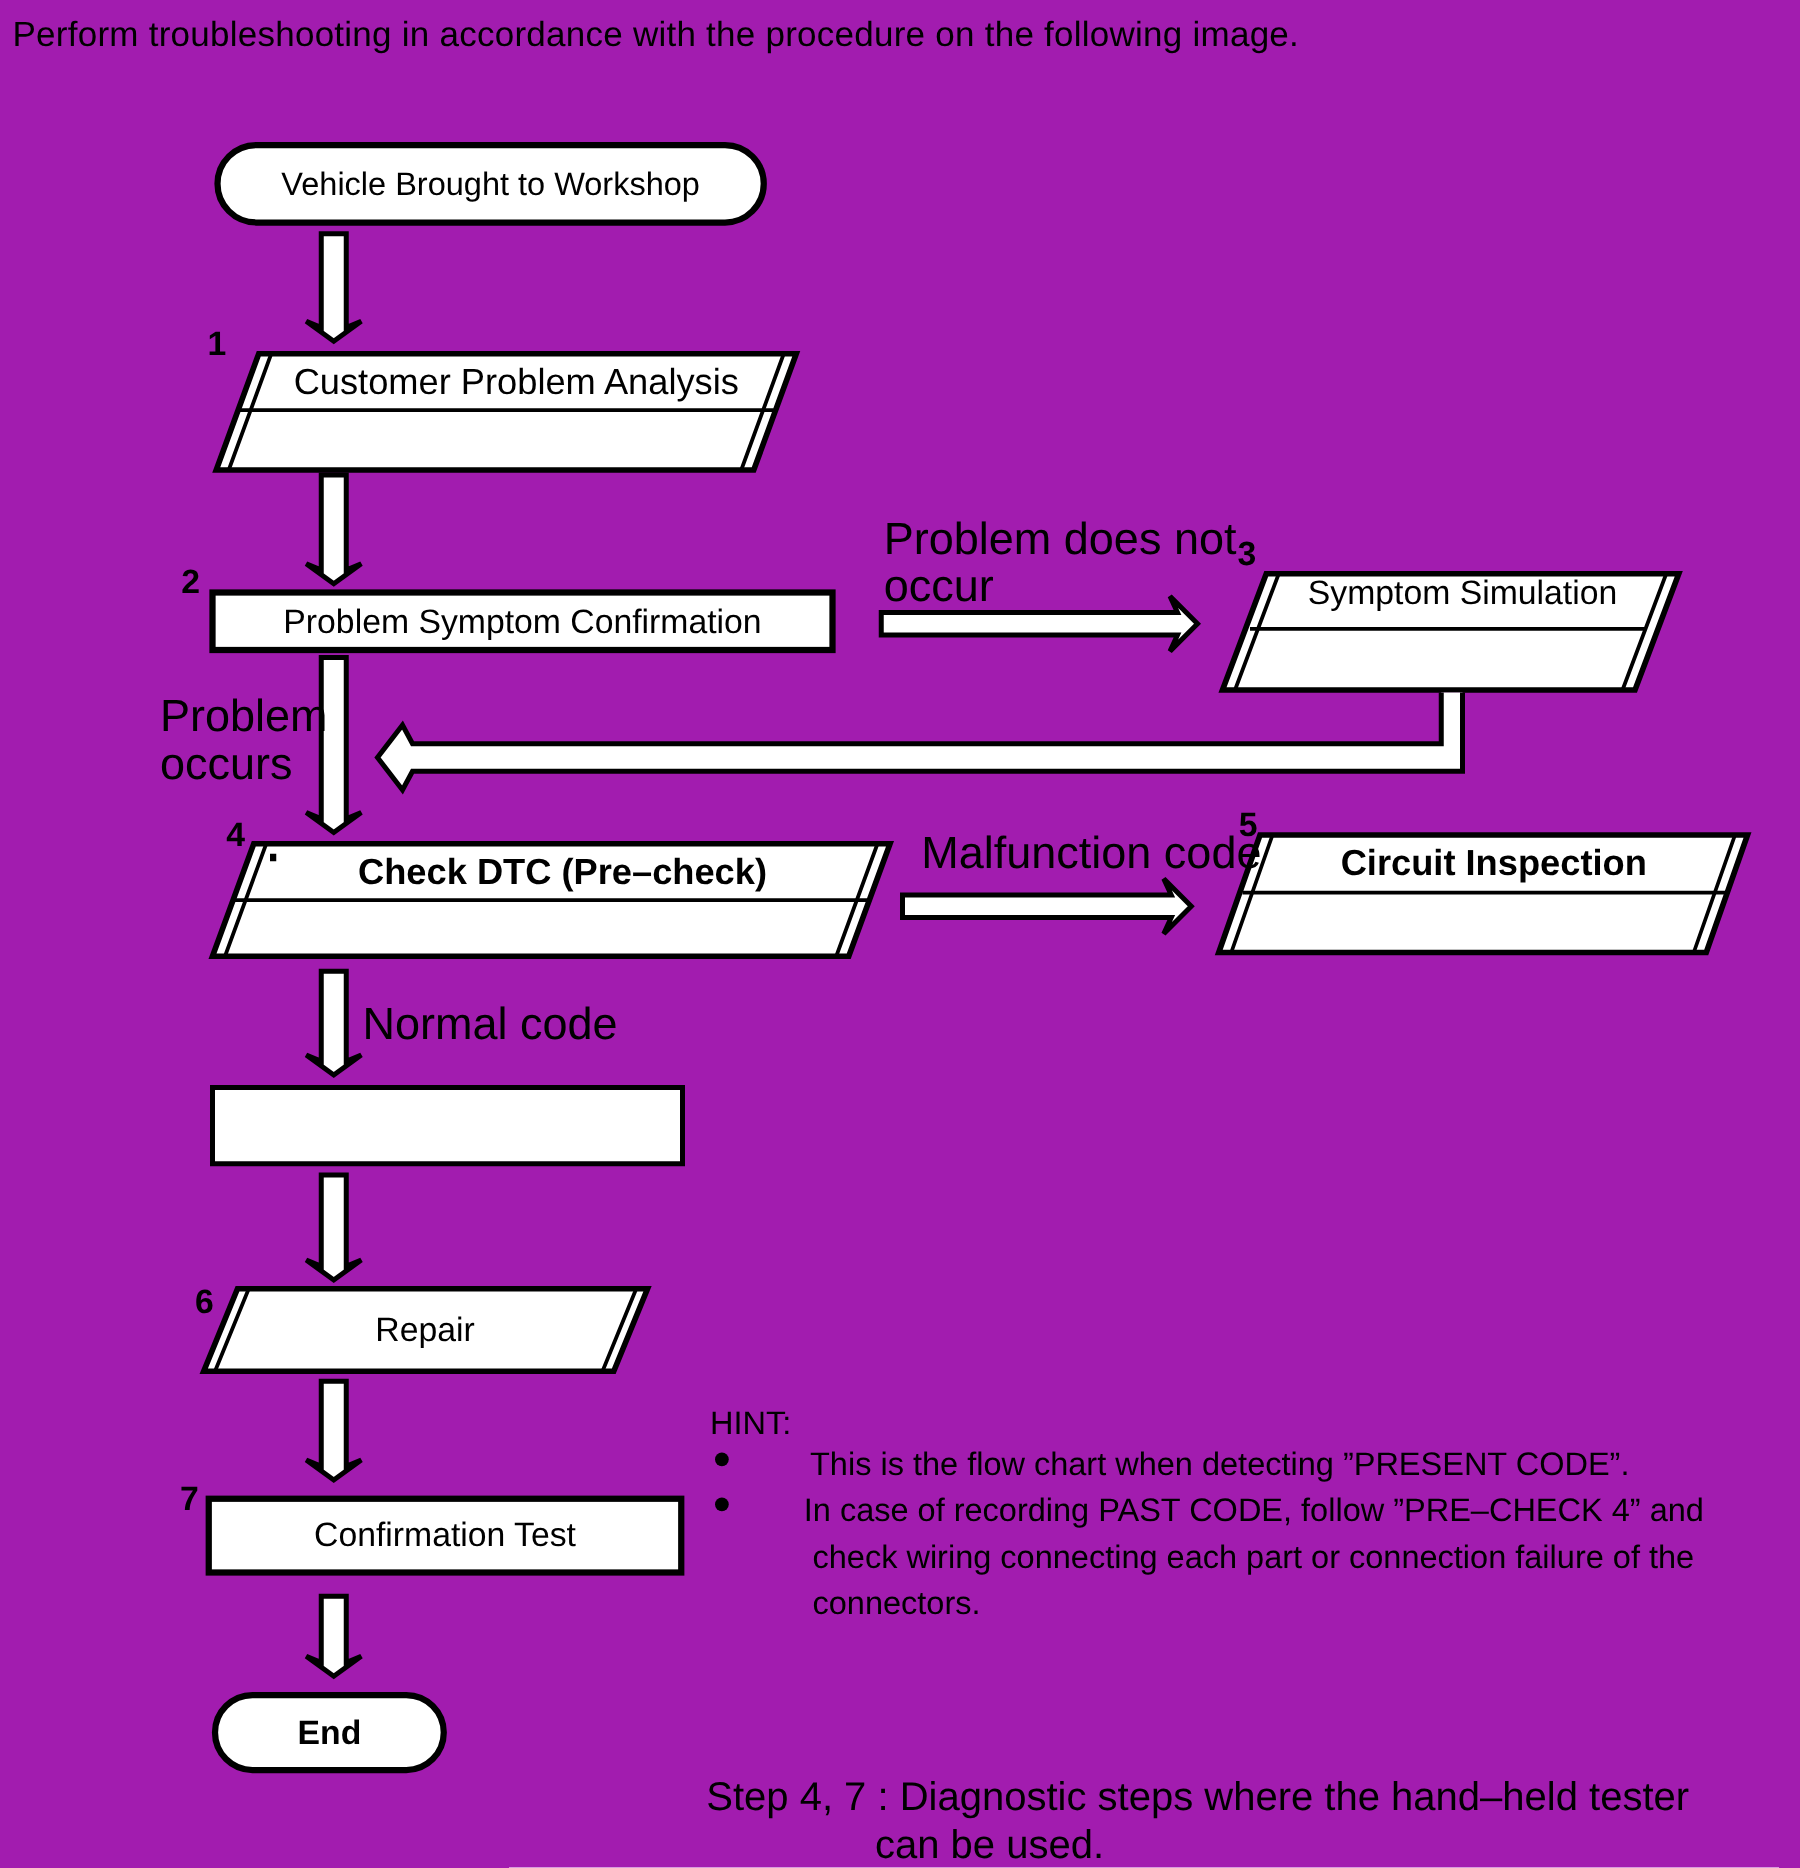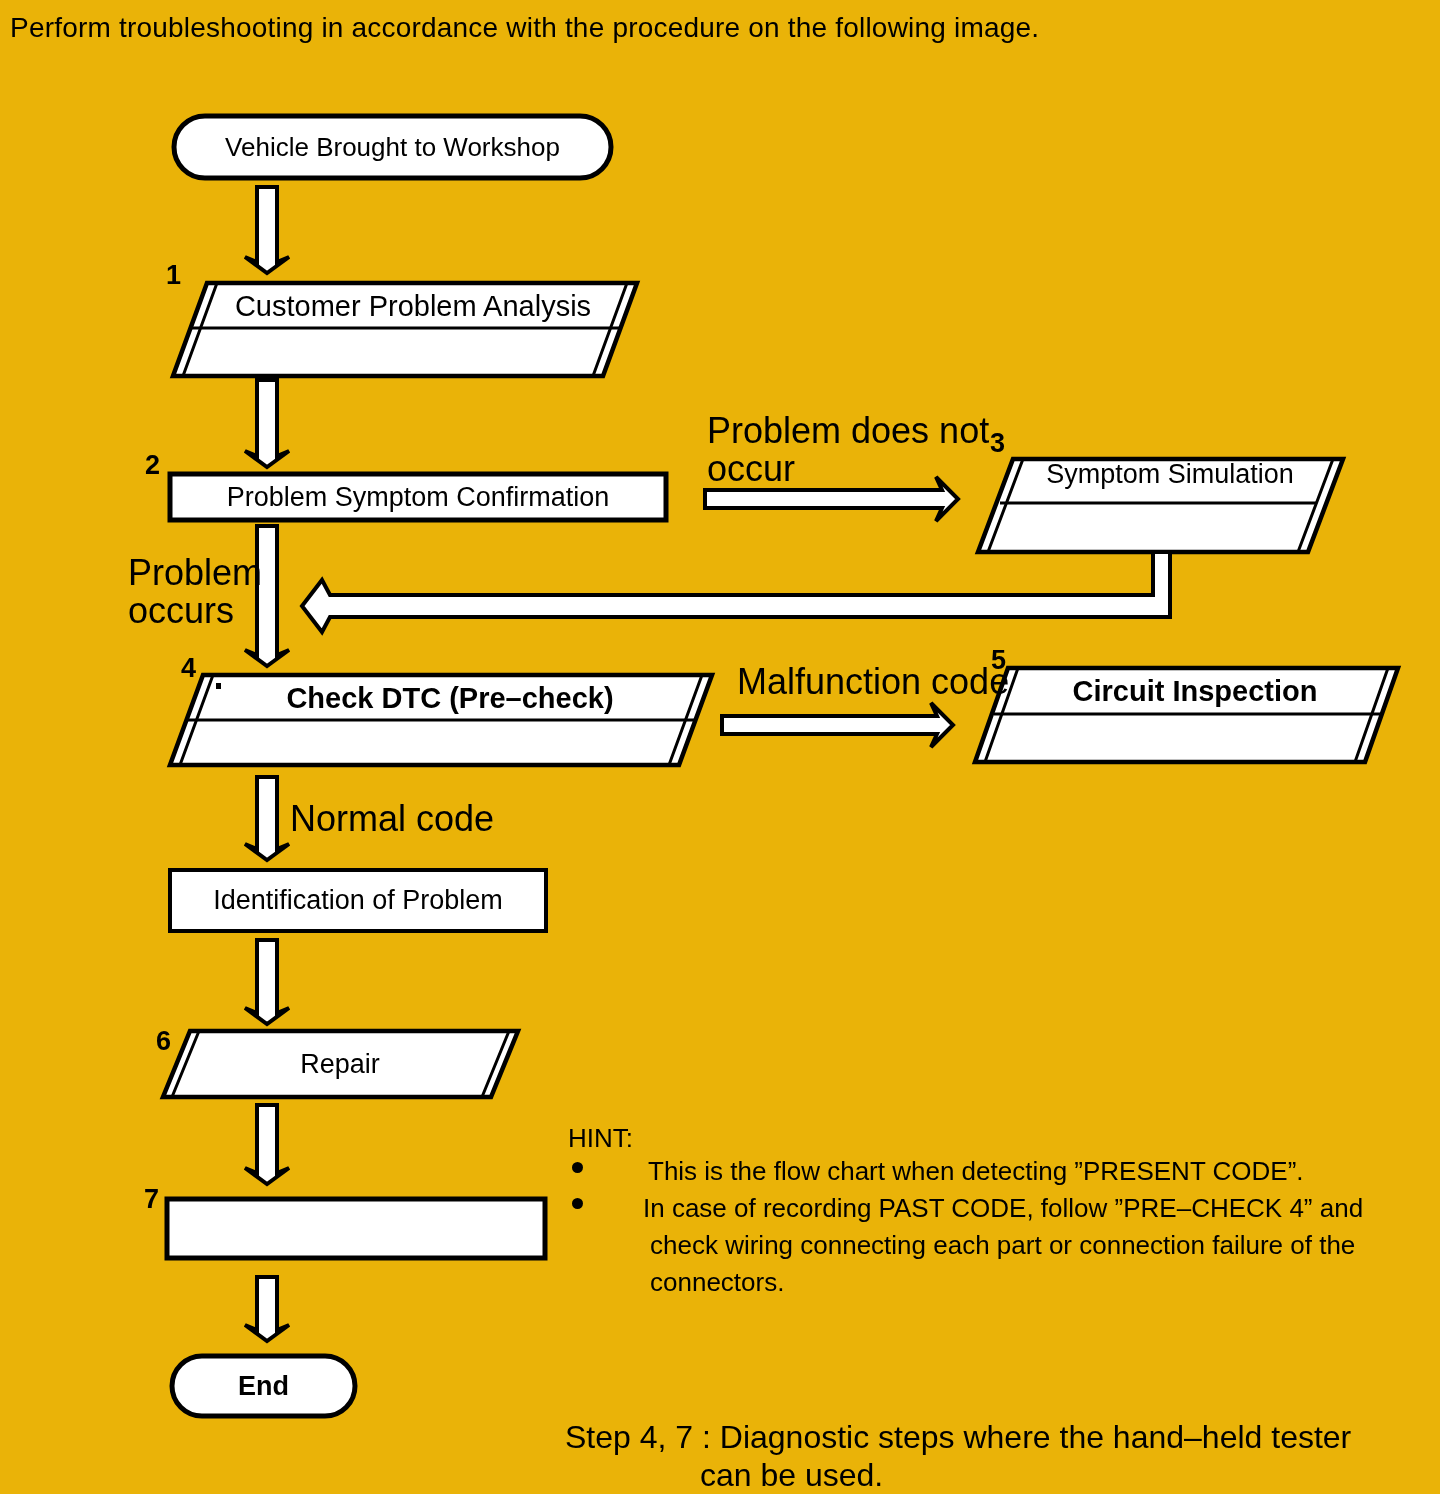--- a/index.html
+++ b/index.html
@@ -1,17 +1,17 @@
 <!DOCTYPE html>
 <html><head>
 <meta charset="utf-8">
 <style>
   html,body{margin:0;padding:0;background:#fff;}
   body{font-family:"Liberation Sans", sans-serif; color:#000;}
-  .page{position:relative;width:1440px;height:1494px;background:#eab308;overflow:hidden;}
+  .page{position:relative;width:1440px;height:1494px;background:#a21caf;overflow:hidden;}
   .abs{position:absolute;}
   .intro{left:10px;top:12px;font-size:28px;letter-spacing:0.2px;}
   svg.canvas{position:absolute;left:0;top:0;}
   .node-label{position:absolute;display:flex;align-items:center;justify-content:center;
     font-size:27px;text-align:center;white-space:nowrap;}
   .node-label.bold{font-weight:bold;font-size:29px;}
   .num{position:absolute;font-size:27px;font-weight:bold;}
   .edge-label{position:absolute;font-size:36px;white-space:nowrap;}
   .hint-title{position:absolute;font-size:26px;}
   .hint-line{position:absolute;font-size:26px;white-space:nowrap;}
@@ -90,26 +90,26 @@
 
   <div class="num" style="left:990px;top:428px;">3</div>
   <div class="node-label" style="left:1005px;top:461px;width:330px;height:26px;">Symptom Simulation</div>
 
   <div class="num" style="left:181px;top:653px;">4</div>
   <div class="node-label bold" style="left:195px;top:677px;width:510px;height:42px;">Check DTC (Pre–check)</div>
 
   <div class="num" style="left:991px;top:645px;">5</div>
   <div class="node-label bold" style="left:1000px;top:670px;width:390px;height:43px;">Circuit Inspection</div>
 
-  <div class="node-label" style="left:170px;top:870px;width:376px;height:61px;">Identification of Problem</div>
 
   <div class="num" style="left:156px;top:1026px;">6</div>
   <div class="node-label" style="left:176px;top:1031px;width:328px;height:66px;">Repair</div>
 
   <div class="num" style="left:144px;top:1184px;">7</div>
+  <div class="node-label" style="left:167px;top:1199px;width:378px;height:59px;">Confirmation Test</div>
 
   <div class="node-label" style="left:172px;top:1356px;width:183px;height:60px;font-weight:bold;">End</div>
 
   <div class="edge-label" style="left:707px;top:410px;">Problem does not</div>
   <div class="edge-label" style="left:707px;top:448px;">occur</div>
 
   <div class="edge-label" style="left:128px;top:552px;">Problem</div>
   <div class="edge-label" style="left:128px;top:590px;">occurs</div>
 
   <div class="edge-label" style="left:737px;top:661px;">Malfunction code</div>

